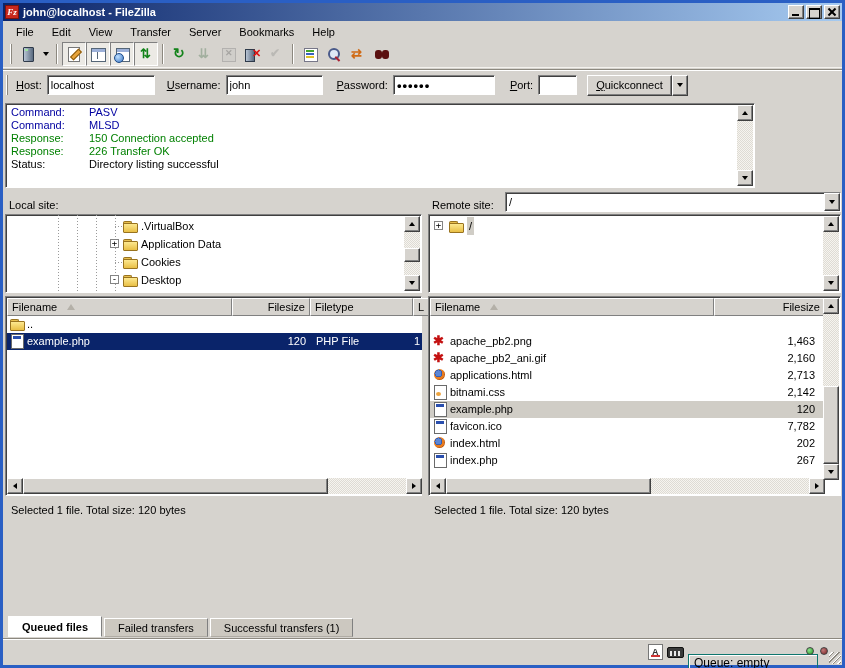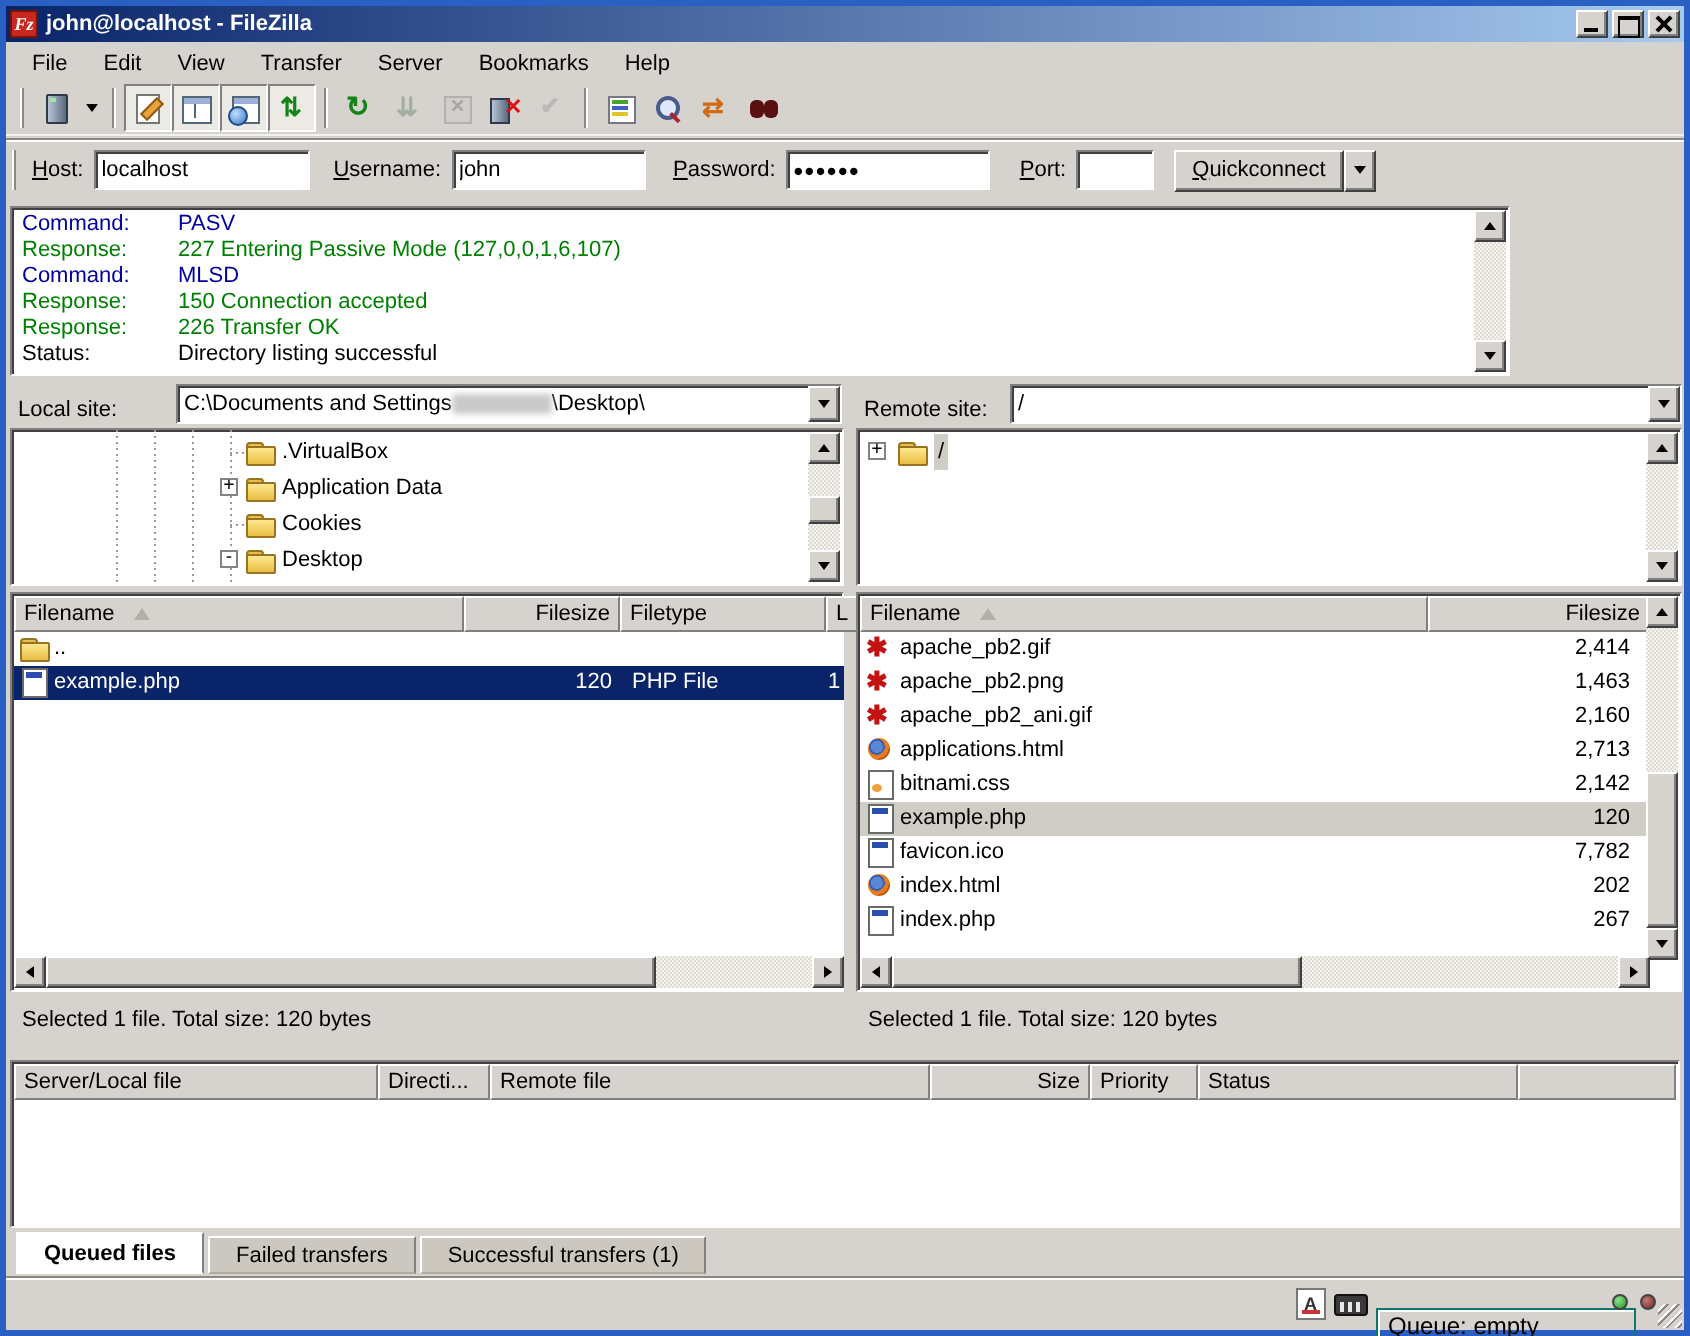--- a/index.html
+++ b/index.html
@@ -263,45 +263,36 @@
     <input id="qc-port" class="field" value="" style="">
     <button id="qc-btn" class="btn">Quickconnect</button>
     <button id="qc-drop" class="btn">
         <span class="caret"></span>
       </button>
   </div>
 
   <div id="logbox" class="a sunken">
     <div id="log-lines" style="padding-top:2px">
         <div class="log-line lt-command"><span class="log-label">Command:</span><span>PASV</span></div>
-        <div class="log-line lt-response"><span class="log-label">Response:</span><span>227 Entering Passive Mode (127,0,0,1,6,107)</span></div>
         <div class="log-line lt-command"><span class="log-label">Command:</span><span>MLSD</span></div>
         <div class="log-line lt-response"><span class="log-label">Response:</span><span>150 Connection accepted</span></div>
         <div class="log-line lt-response"><span class="log-label">Response:</span><span>226 Transfer OK</span></div>
         <div class="log-line lt-status"><span class="log-label">Status:</span><span>Directory listing successful</span></div>
       </div>
     <div class="vsb" style="right:1px;top:1px;bottom:1px">
       <div class="sb-btn" style="top:0">
           <span class="tri-up"></span>
         </div>
       <div class="sb-btn" style="bottom:0">
           <span class="tri-dn"></span>
         </div>
     </div>
   </div>
 
   <span class="sitebar-label a" style="left:6px">Local site:</span>
-  <div class="combo sunken" style="left:85px;width:333px">
-    <div class="combo-text">
-      <span>C:\Documents and Settings</span><span class="redacted"></span><span>\Desktop\</span>
-    </div>
-    <div class="combo-btn">
-        <span class="caret"></span>
-      </div>
-  </div>
   <span class="sitebar-label a" style="left:429px">Remote site:</span>
   <div class="combo sunken" style="left:502px;width:336px">
     <div class="combo-text">/</div>
     <div class="combo-btn">
         <span class="caret"></span>
       </div>
   </div>
 
   <div id="local-tree" class="treebox sunken" style="left:2px;width:417px">
     <div class="tl" style="left:52px"></div>
@@ -408,25 +399,20 @@
         <div class="hdr-cell" style="width: 284px;">
           <span>Filename</span>
           <span class="sort-up"></span>
         </div>
         <div class="hdr-cell right" style="width: 111px;">
           <span>Filesize</span>
         </div>
         <div class="hdr-cell" style="flex: 1 1 0%;"></div>
       </div>
     <div class="rows" id="remote-rows" style="width:395px;height:164px">
-        <div class="frow" style="top: 0px;">
-          <span class="ic ic-apache"></span>
-          <span class="fname">apache_pb2.gif</span>
-          <span class="fsize" style="left: 284px; width: 101px;">2,414</span>
-        </div>
         <div class="frow" style="top: 17px;">
           <span class="ic ic-apache"></span>
           <span class="fname">apache_pb2.png</span>
           <span class="fsize" style="left: 284px; width: 101px;">1,463</span>
         </div>
         <div class="frow" style="top: 34px;">
           <span class="ic ic-apache"></span>
           <span class="fname">apache_pb2_ani.gif</span>
           <span class="fsize" style="left: 284px; width: 101px;">2,160</span>
         </div>
@@ -477,43 +463,20 @@
       <div class="sb-thumb" style="left:16px;top:0;width:205px;height:16px"></div>
       <div class="sb-btn" style="right:0">
           <span class="tri-rt"></span>
         </div>
     </div>
   </div>
 
   <div class="pane-status a" style="left:2px;width:417px">Selected 1 file. Total size: 120 bytes</div>
   <div class="pane-status a" style="left:425px;width:413px">Selected 1 file. Total size: 120 bytes</div>
 
-  <div id="queuebox" class="a">
-    <div id="queue-hdr">
-        <div class="hdr-cell" style="width: 182px;">
-          <span>Server/Local file</span>
-        </div>
-        <div class="hdr-cell" style="width: 56px;">
-          <span>Directi...</span>
-        </div>
-        <div class="hdr-cell" style="width: 220px;">
-          <span>Remote file</span>
-        </div>
-        <div class="hdr-cell right" style="width: 80px;">
-          <span>Size</span>
-        </div>
-        <div class="hdr-cell" style="width: 54px;">
-          <span>Priority</span>
-        </div>
-        <div class="hdr-cell" style="width: 160px;">
-          <span>Status</span>
-        </div>
-        <div class="hdr-cell" style="flex: 1 1 0%;"></div>
-      </div>
-  </div>
   <div id="tabs" class="a">
       <div class="tab active">Queued files</div>
       <div class="tab">Failed transfers</div>
       <div class="tab">Successful transfers (1)</div>
     </div>
 
   <div id="statusbar" class="a">
     <div id="sb-ascii" class="a"></div>
     <div id="sb-speed" class="a"></div>
     <div id="sb-queue" class="a">Queue: empty</div>

